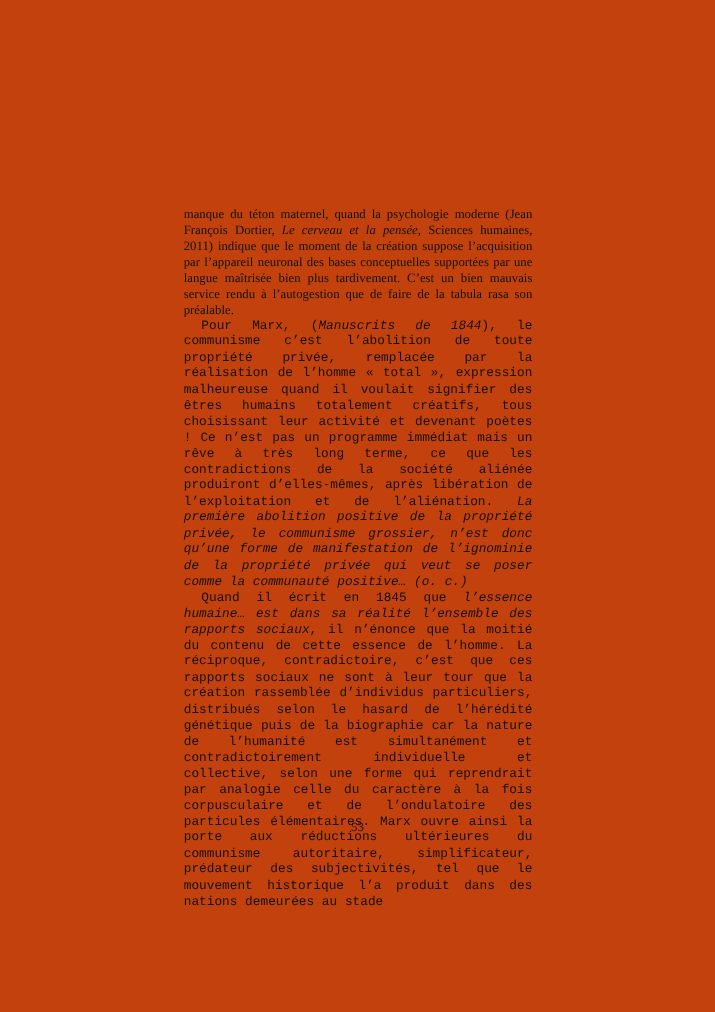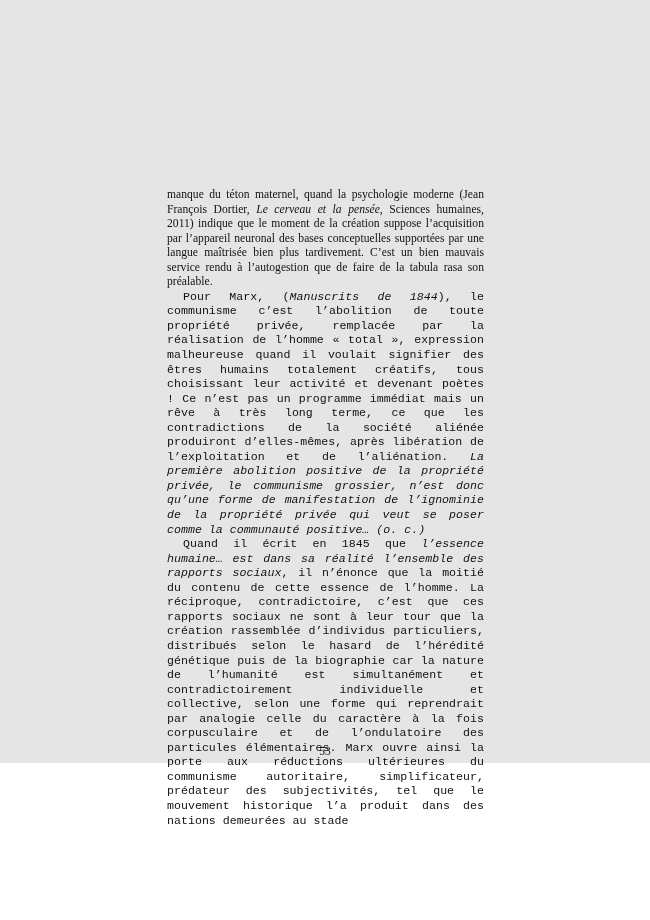--- a/index.html
+++ b/index.html
@@ -14,22 +14,22 @@
     font-family: "Liberation Serif", "DejaVu Serif", serif;
     color: #000000;
     overflow: hidden;
   }
 
   #page {
     position: absolute;
     left: 0;
     top: 0;
     width: 650px;
-    height: 763px;
-    background: #e5e5e5;
+    height: 920px;
+    background: #c2410c;
   }
 
   #text-block {
     position: absolute;
     left: 167px;
     top: 188px;
     width: 317px;
   }
 
   p.para {

